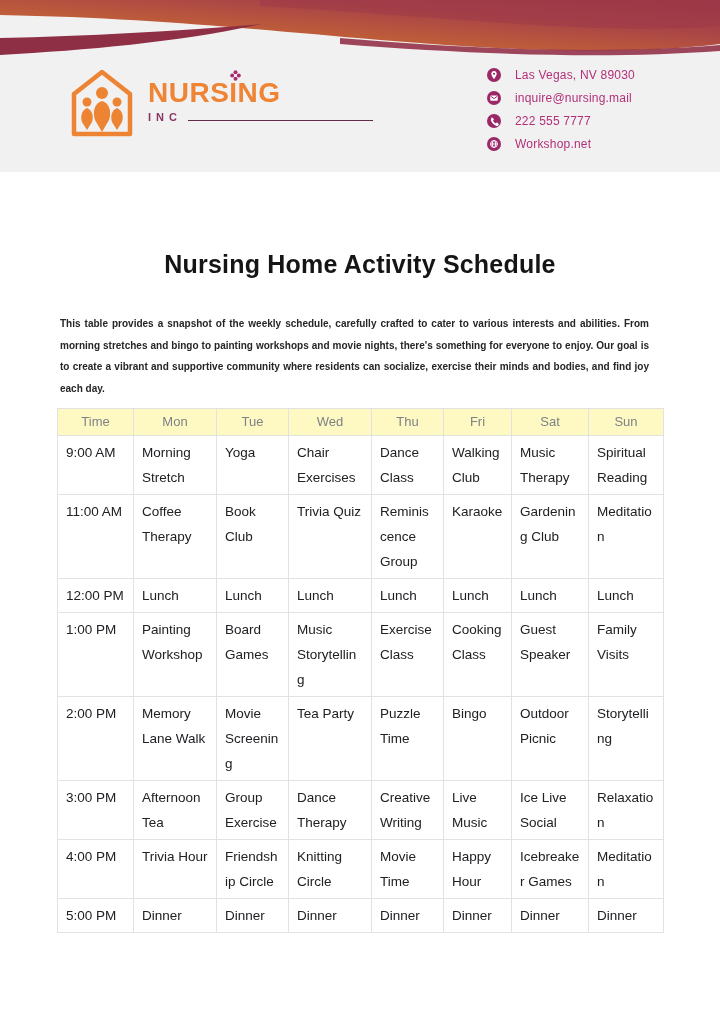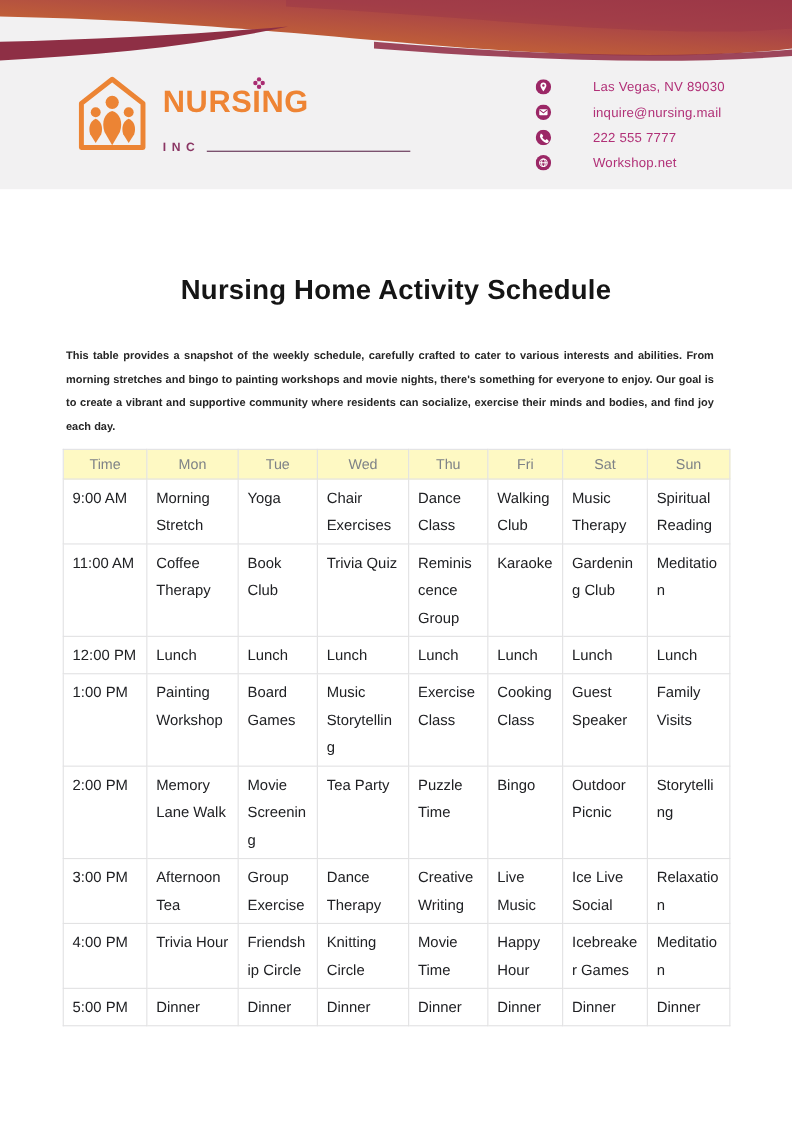--- a/index.html
+++ b/index.html
@@ -13,26 +13,26 @@
   
   .letterhead { position:relative; width:720px; height:172px; background:#f2f1f2; }
   .wave { position:absolute; top:0; left:0; display:block; }
   .logo { position:absolute; left:64px; top:64px; display:flex; align-items:flex-start; }
   .logo-house { display:block; }
   .logo-text { margin-left:8px; margin-top:14px; position:relative; width:150px; }
   .logo-name {
     font-size:28px; font-weight:800; color:#EE8434; letter-spacing:.5px; line-height:30px;
   }
   .logo-flower { position:absolute; left:82px; top:-8px; }
-  .logo-sub-row { display:flex; align-items:flex-end; margin-top:20px; width:225px;justify-content:flex-end; }
+  .logo-sub-row { display:flex; align-items:flex-end; margin-top:3px; width:225px;justify-content:flex-end; }
   .logo-sub { font-size:11px; font-weight:700; color:#8A3563; letter-spacing:5px; }
   .logo-line { flex:1; border-bottom:1.5px solid #5F2B4F; margin-left:6px; margin-bottom:2px; }
 
   .contact { position:absolute; left:487px; top:63px; list-style:none; }
-  .contact li { display:flex; align-items:flex-end; height:23px;gap:24px; }
+  .contact li { display:flex; align-items:center; height:23px; }
   .cicon { width:14px; height:14px; margin-right:14px; display:inline-flex; }
   .ctext { font-size:12px; color:#B13077; letter-spacing:.2px; }
 
   
   main { padding:0 57px; }
   h1 {
     margin-top:78px; text-align:center;
     font-size:25px; font-weight:800; color:#151515; letter-spacing:.2px;
   }
   .intro {

